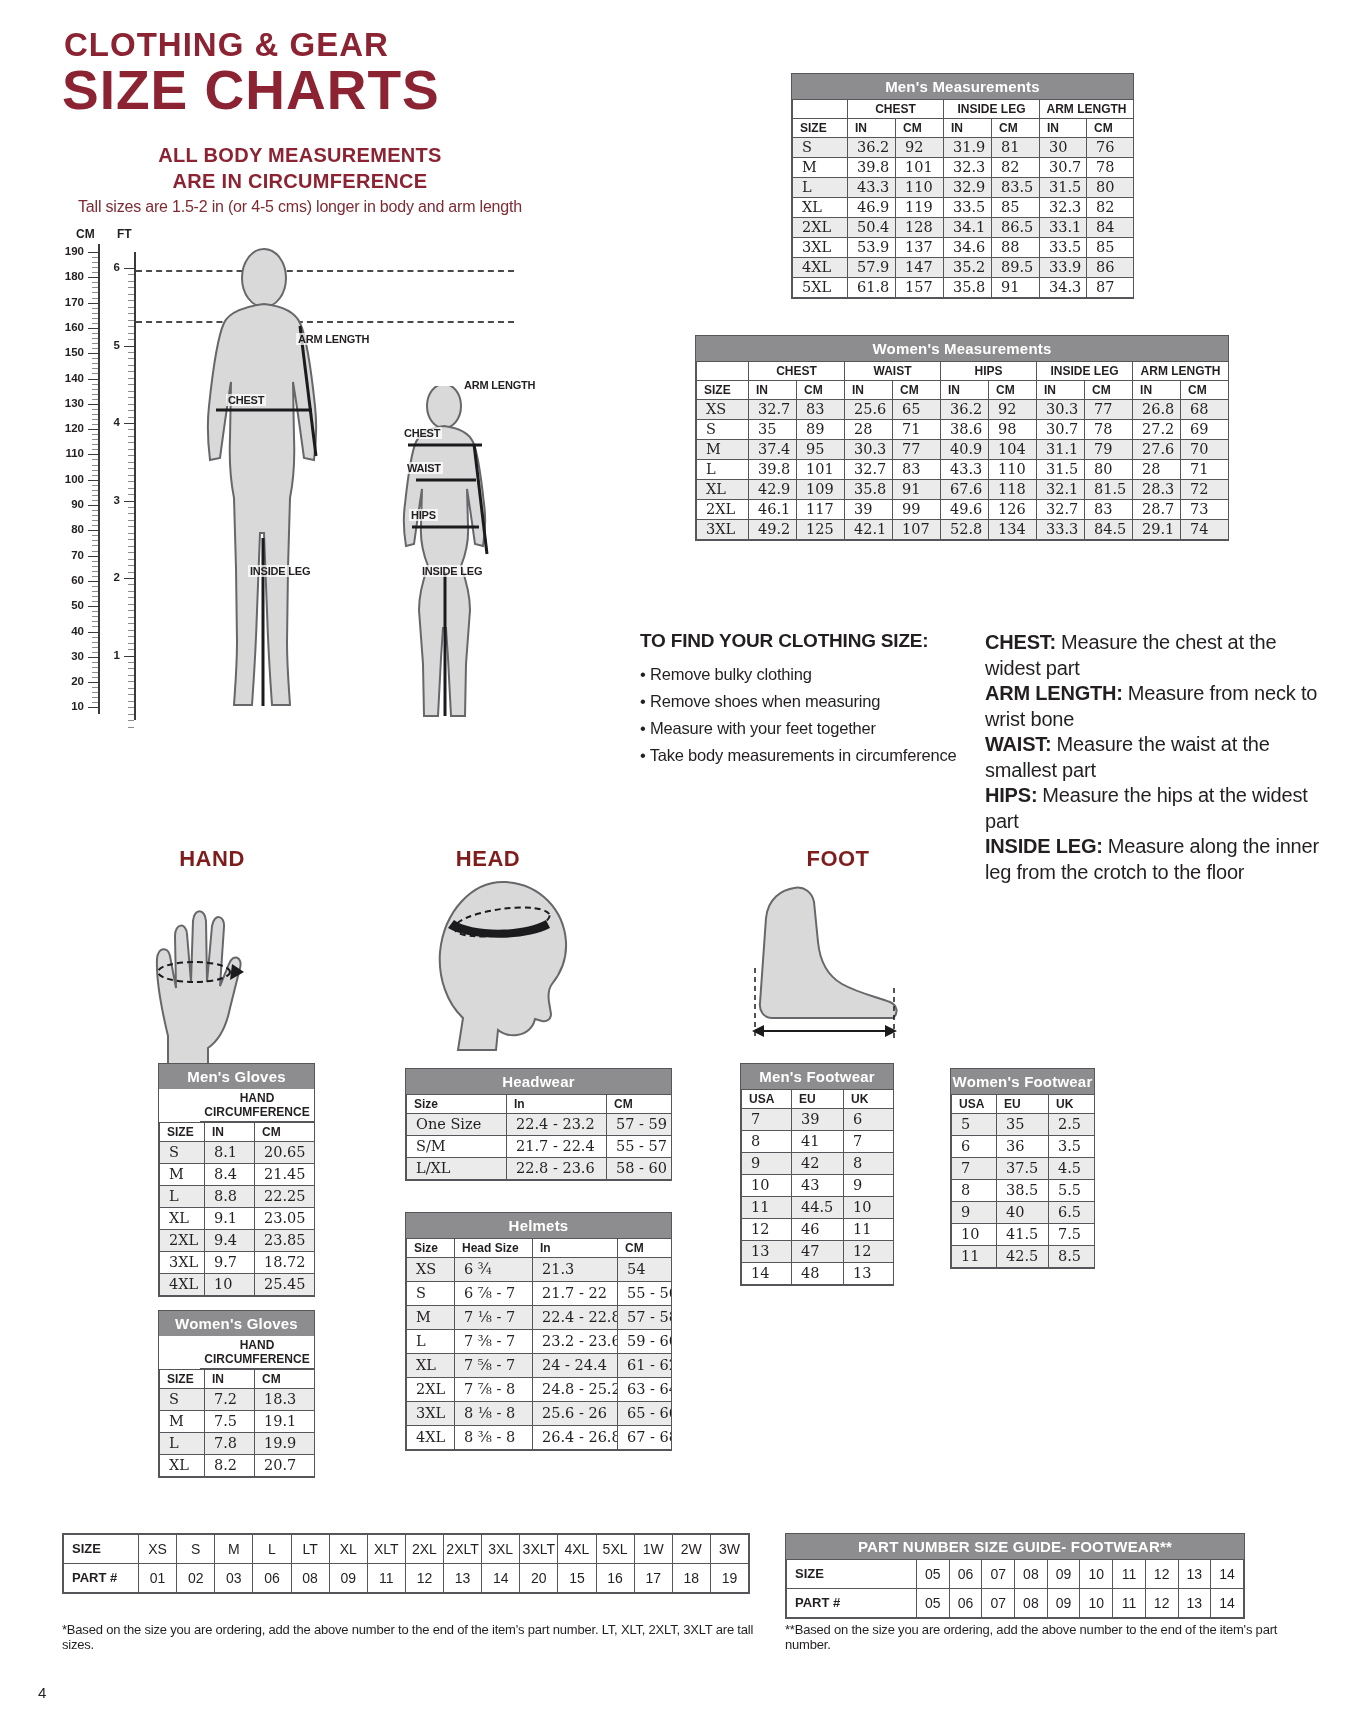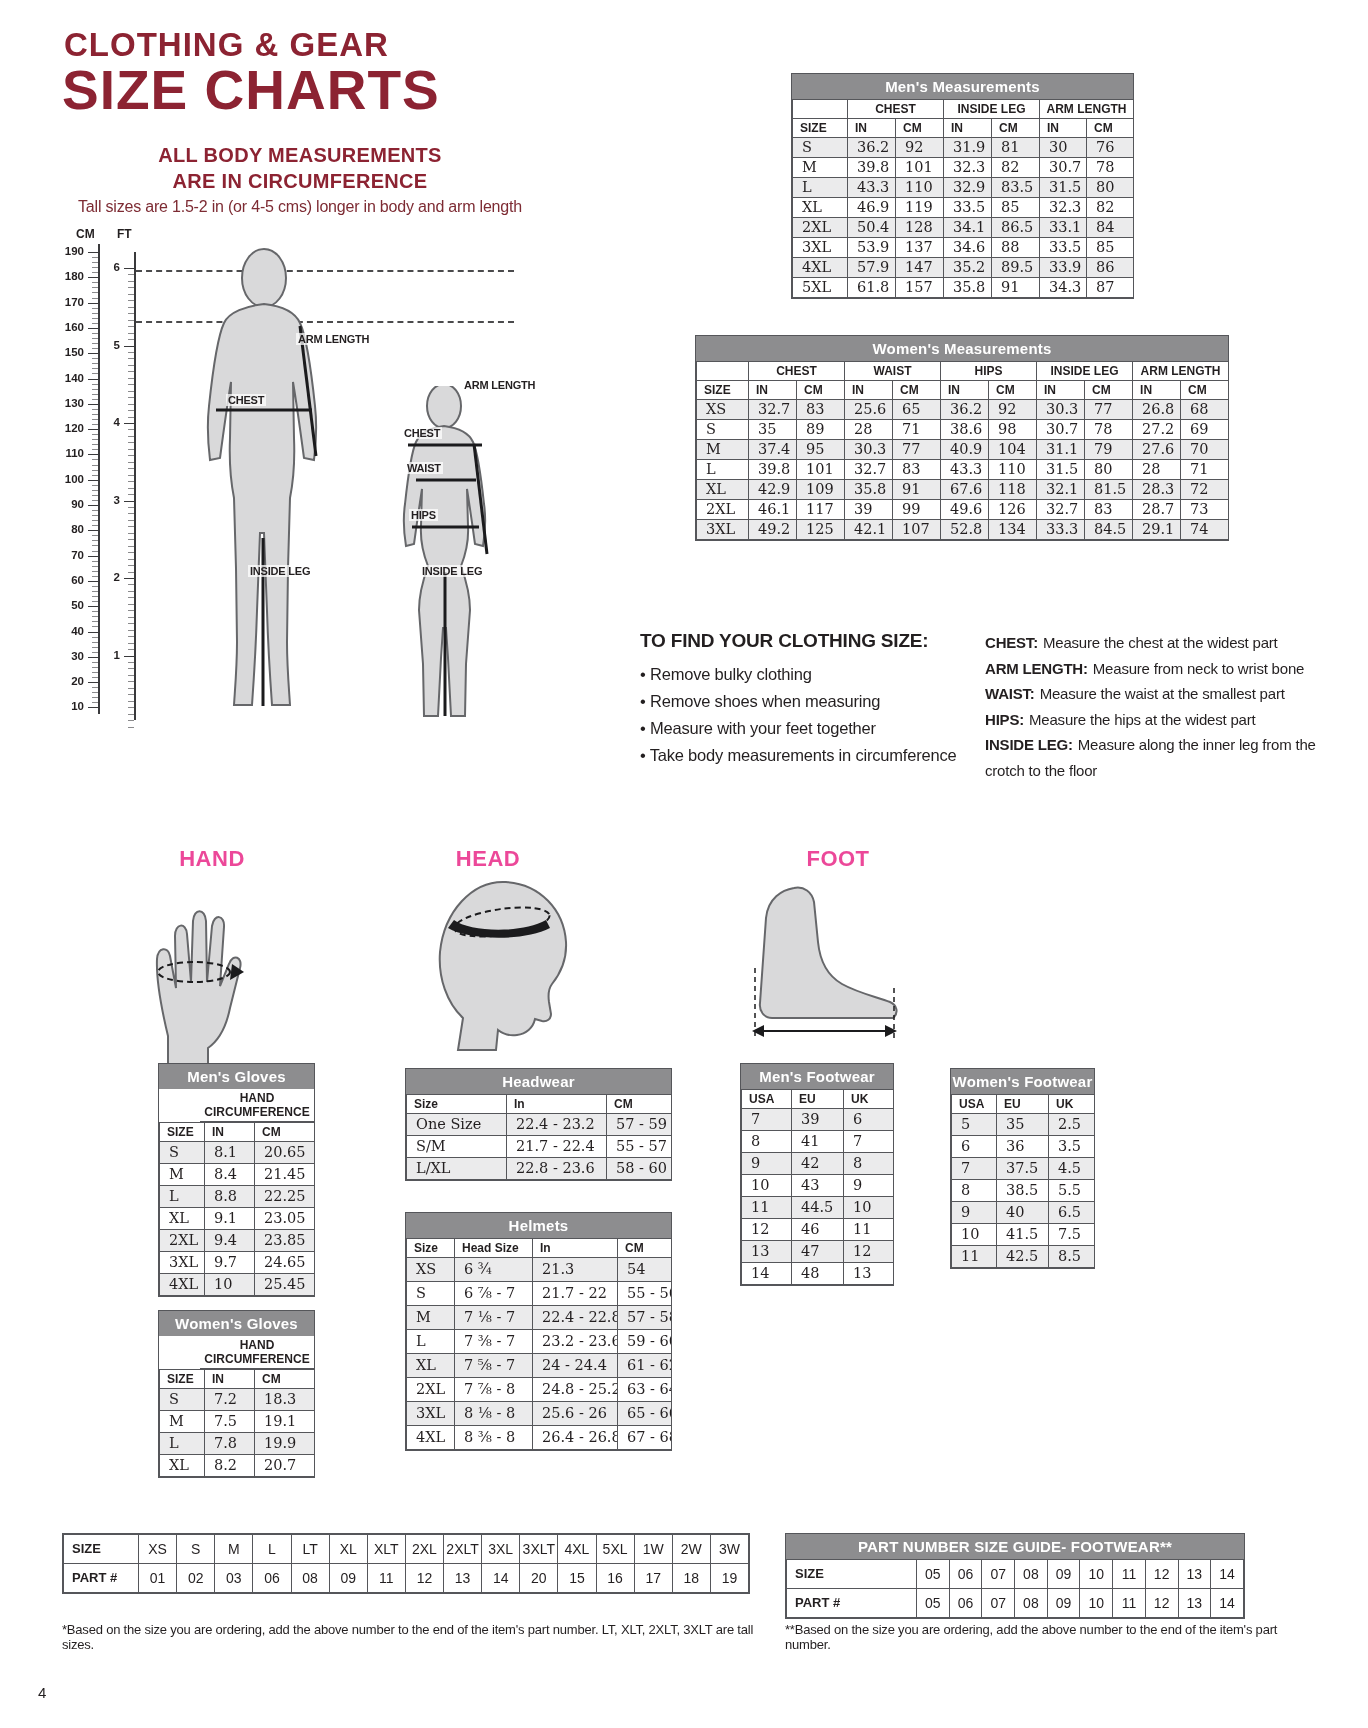--- a/index.html
+++ b/index.html
@@ -29,26 +29,26 @@
 
   .fig-label{position:absolute;font-size:11px;font-weight:bold;letter-spacing:-.2px;
              background:rgba(255,255,255,.72);padding:0 2px;white-space:nowrap;}
 
   
   .instr{position:absolute;left:640px;top:630px;width:330px;}
   .instr-title{font-size:19px;font-weight:bold;letter-spacing:-.2px;margin-bottom:9px;}
   .bullet{font-size:16.5px;line-height:27px;letter-spacing:-.2px;}
   .bullet::before{content:"• ";}
   .defs{position:absolute;left:985px;top:630px;width:340px;}
-  .def{font-size:15px;line-height:25.5px;letter-spacing:-.2px;}
+  .def{font-size:20px;line-height:25.5px;letter-spacing:-.2px;}
   .def-term{font-weight:bold;margin-right:5px;}
 
   
   .section-h{position:absolute;width:140px;text-align:center;font-size:22px;font-weight:bold;
-             color:#ec4899;letter-spacing:.5px;}
+             color:#7f1d1d;letter-spacing:.5px;}
   .pn-heading{position:absolute;left:315px;top:1487px;width:600px;text-align:center;
               font-size:23px;font-weight:bold;color:#8c2332;letter-spacing:.5px;}
 
   
   .dtable{position:absolute;border:1px solid #55565a;background:#fff;}
   .t-title{background:#8d8d8f;color:#fff;text-align:center;font-weight:bold;font-size:15px;
            padding:4px 0;letter-spacing:.2px;}
   .t-sub{text-align:center;font-weight:bold;font-size:12px;padding:2px 0;border-bottom:1px solid #55565a;margin-left:41px;}
   .dtable table{border-collapse:collapse;width:100%;table-layout:fixed;}
   .dtable th,.dtable td{border:1px solid #55565a;overflow:hidden;white-space:nowrap;}
@@ -626,21 +626,21 @@
             <td>23.05</td>
           </tr>
           <tr>
             <td>2XL</td>
             <td>9.4</td>
             <td>23.85</td>
           </tr>
           <tr>
             <td>3XL</td>
             <td>9.7</td>
-            <td>24.65</td>
+            <td>18.72</td>
           </tr>
           <tr>
             <td>4XL</td>
             <td>10</td>
             <td>25.45</td>
           </tr>
         </tbody>
       </table>
     </div>
   <div class="dtable zebra rows-lg" style="left:158px;top:1310px;width:155px;">

